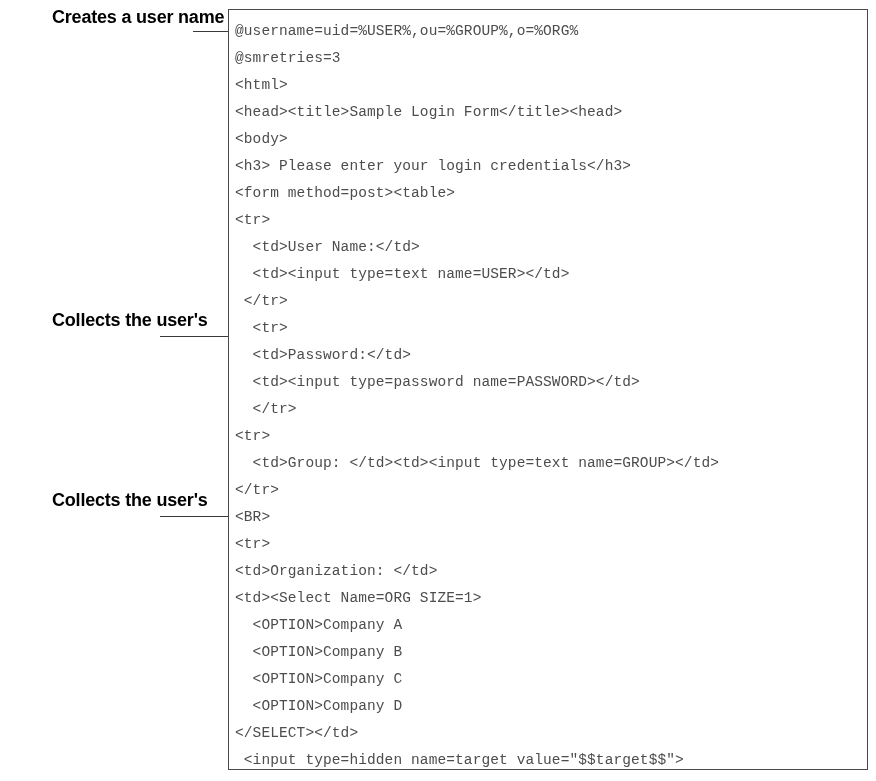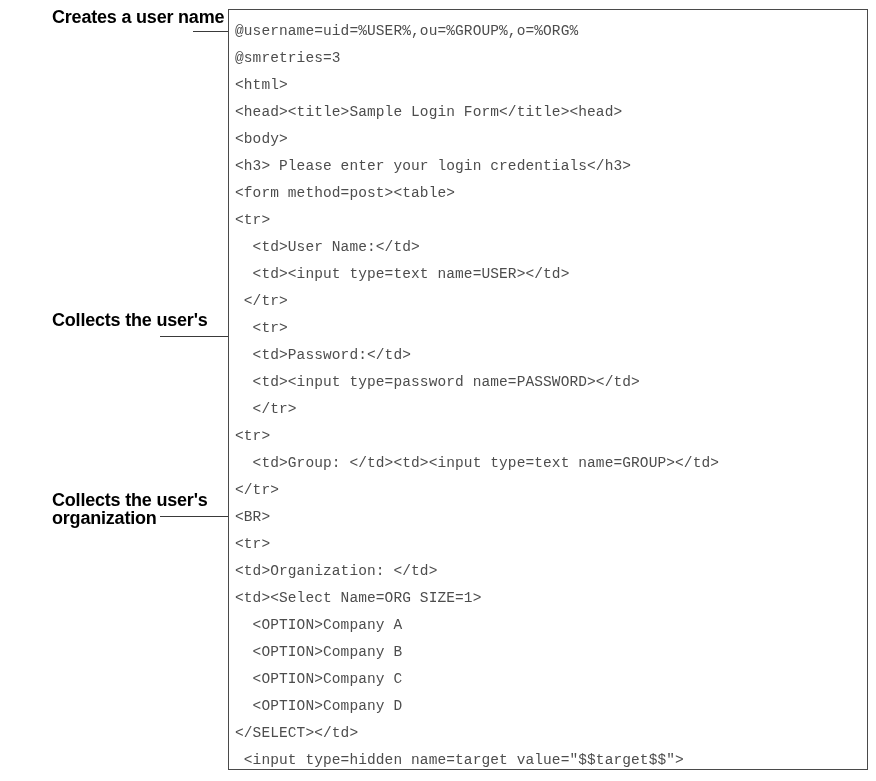--- a/index.html
+++ b/index.html
@@ -75,20 +75,19 @@
     <div class="annotation" style="top: 8px;">
       <span class="ann-line">Creates a user name</span>
     </div>
     <div class="leader" style="left: 193px; top: 31px; width: 40px; border-top-color: rgb(58, 58, 58);"></div>
     <div class="annotation" style="top: 311px;">
       <span class="ann-line">Collects the user's</span>
     </div>
     <div class="leader" style="left: 160px; top: 336px; width: 93px; border-top-color: rgb(58, 58, 58);"></div>
     <div class="annotation" style="top: 491px;">
       <span class="ann-line">Collects the user's</span>
-      <span class="ann-line">organization</span>
     </div>
     <div class="leader" style="left: 160px; top: 516px; width: 73px; border-top-color: rgb(58, 58, 58);"></div>
   </div>
 
 <div id="code-box">
   <pre id="code-listing"><span class="code-line">@username=uid=%USER%,ou=%GROUP%,o=%ORG%</span><span class="code-line">@smretries=3</span><span class="code-line">&lt;html&gt;</span><span class="code-line">&lt;head&gt;&lt;title&gt;Sample Login Form&lt;/title&gt;&lt;head&gt;</span><span class="code-line">&lt;body&gt;</span><span class="code-line">&lt;h3&gt; Please enter your login credentials&lt;/h3&gt;</span><span class="code-line">&lt;form method=post&gt;&lt;table&gt;</span><span class="code-line">&lt;tr&gt;</span><span class="code-line">  &lt;td&gt;User Name:&lt;/td&gt;</span><span class="code-line">  &lt;td&gt;&lt;input type=text name=USER&gt;&lt;/td&gt;</span><span class="code-line"> &lt;/tr&gt;</span><span class="code-line">  &lt;tr&gt;</span><span class="code-line">  &lt;td&gt;Password:&lt;/td&gt;</span><span class="code-line">  &lt;td&gt;&lt;input type=password name=PASSWORD&gt;&lt;/td&gt;</span><span class="code-line">  &lt;/tr&gt;</span><span class="code-line">&lt;tr&gt;</span><span class="code-line">  &lt;td&gt;Group: &lt;/td&gt;&lt;td&gt;&lt;input type=text name=GROUP&gt;&lt;/td&gt;</span><span class="code-line">&lt;/tr&gt;</span><span class="code-line">&lt;BR&gt;</span><span class="code-line">&lt;tr&gt;</span><span class="code-line">&lt;td&gt;Organization: &lt;/td&gt;</span><span class="code-line">&lt;td&gt;&lt;Select Name=ORG SIZE=1&gt;</span><span class="code-line">  &lt;OPTION&gt;Company A</span><span class="code-line">  &lt;OPTION&gt;Company B</span><span class="code-line">  &lt;OPTION&gt;Company C</span><span class="code-line">  &lt;OPTION&gt;Company D</span><span class="code-line">&lt;/SELECT&gt;&lt;/td&gt;</span><span class="code-line"> &lt;input type=hidden name=target value="$$target$$"&gt;</span></pre>
 </div>
 
 </body></html>

